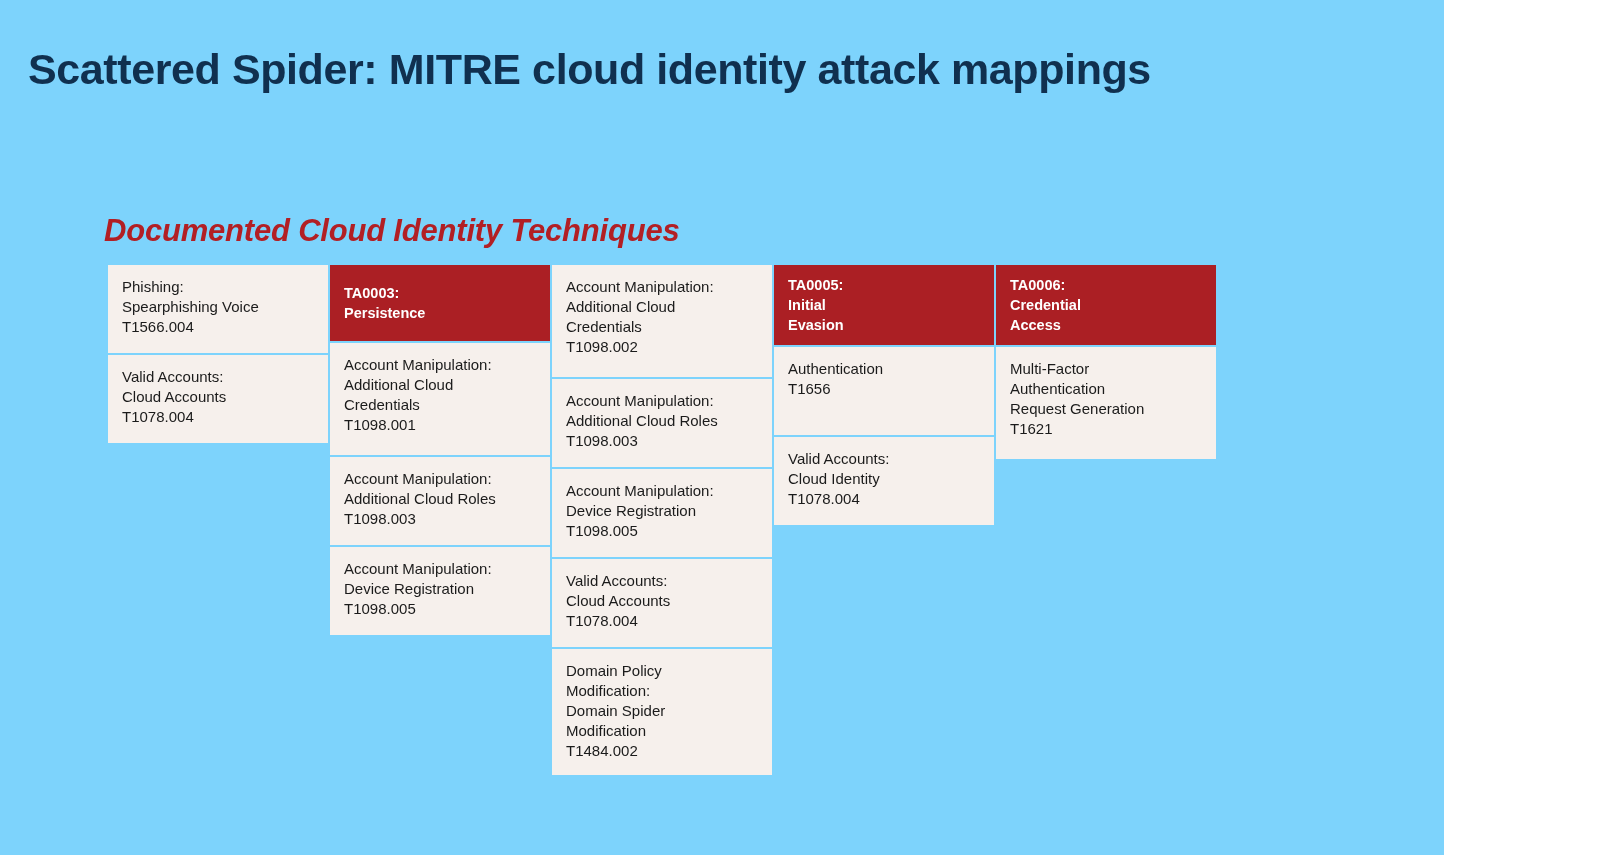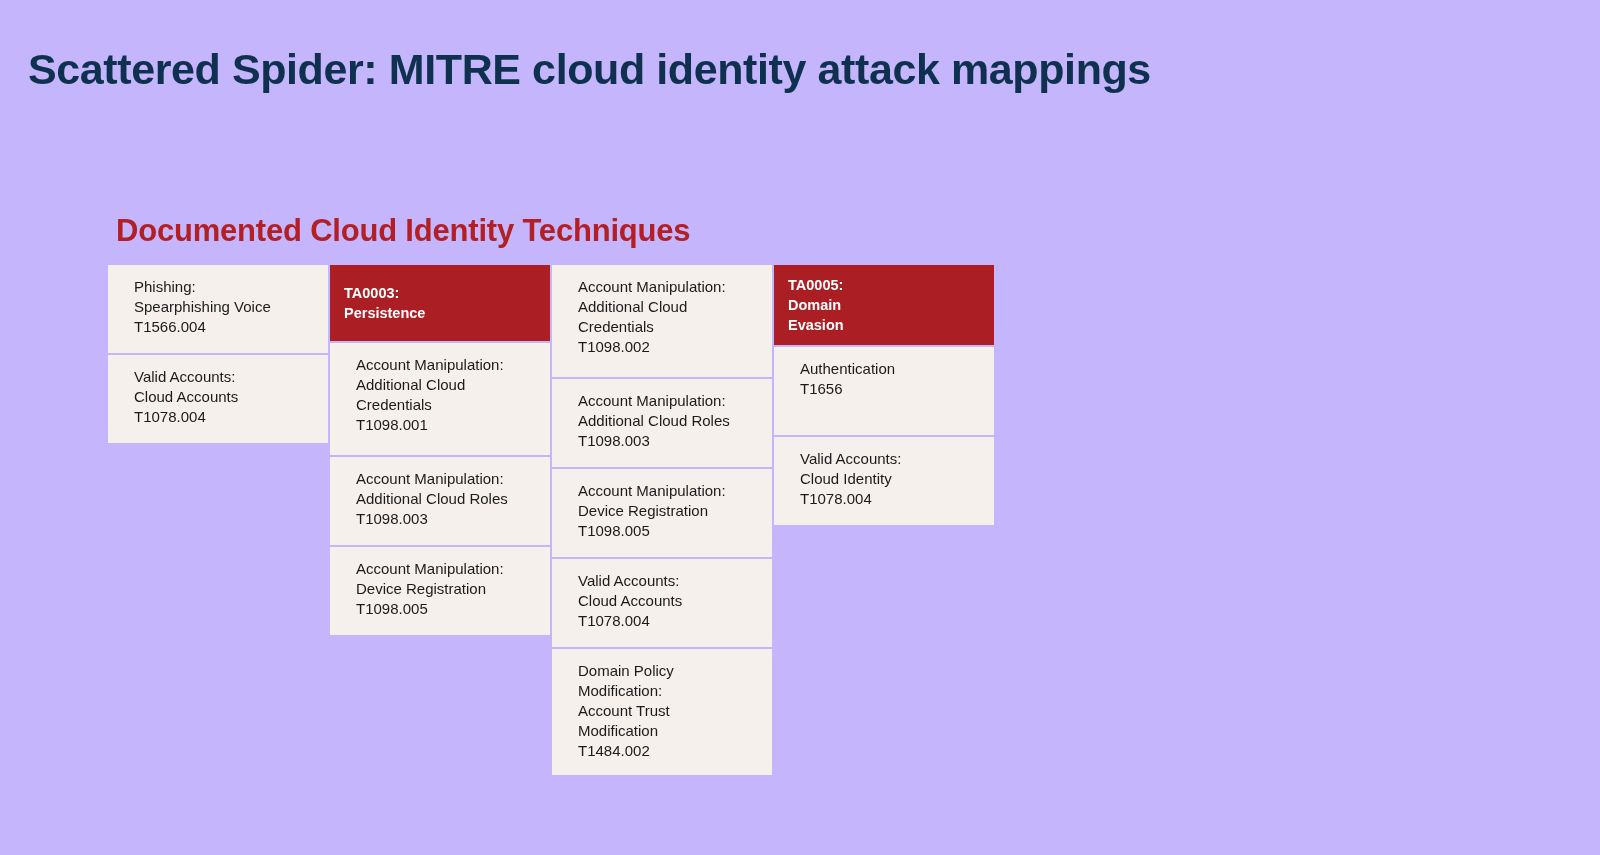--- a/index.html
+++ b/index.html
@@ -9,50 +9,51 @@
     padding: 0;
     width: 1600px;
     height: 855px;
     background: #ffffff;
     font-family: "Liberation Sans", sans-serif;
     overflow: hidden;
   }
 
   #page {
     position: relative;
-    width: 1600px;
+    width: 1444px;
     height: 855px;
-    background: #c4b5fd;
+    background: #7dd3fc;
   }
 
   
   .page-title {
     position: absolute;
     left: 28px;
     top: 16px;
     width: 1540px;
     font-size: 43px;
     font-weight: bold;
     letter-spacing: -0.4px;
     color: #10304f;
     line-height: 1.15;
     white-space: nowrap;
   }
 
   
   .section-title {
     position: absolute;
-    left: 116px;
+    left: 104px;
     top: 186px;
     font-size: 31px;
     font-weight: bold;
     letter-spacing: -0.2px;
     color: #b21f24;
     line-height: 1.2;
     white-space: nowrap;
+    font-style: italic;
   }
 
   
   .matrix {
     position: absolute;
     left: 108px;
     top: 265px;
     width: 1328px;
     display: flex;
     align-items: flex-start;
@@ -79,21 +80,21 @@
     flex-direction: column;
     justify-content: center;
   }
   .col-header .hdr-line { display: block; white-space: nowrap; }
 
   .cell {
     background: #f6f0ec;
     color: #1b1b1b;
     font-size: 15px;
     line-height: 1.33;
-    padding: 12px 14px 14px 26px;
+    padding: 12px 14px 14px 14px;
     min-height: 88px;
   }
   .cell .ln { display: block; white-space: nowrap; }
 
   .cell.h3 { min-height: 88px; }
   .cell.h4 { min-height: 112px; }
 </style>
 </head>
 <body>
 
@@ -156,38 +157,51 @@
           <span class="ln">T1098.005</span>
         </div>
         <div class="cell h3">
           <span class="ln">Valid Accounts:</span>
           <span class="ln">Cloud Accounts</span>
           <span class="ln">T1078.004</span>
         </div>
         <div class="cell h4">
           <span class="ln">Domain Policy</span>
           <span class="ln">Modification:</span>
-          <span class="ln">Account Trust</span>
+          <span class="ln">Domain Spider</span>
           <span class="ln">Modification</span>
           <span class="ln">T1484.002</span>
         </div>
       </div>
       <div class="column">
         <div class="col-header">
           <span class="hdr-line">TA0005:</span>
-          <span class="hdr-line">Domain</span>
+          <span class="hdr-line">Initial</span>
           <span class="hdr-line">Evasion</span>
         </div>
         <div class="cell h3">
           <span class="ln">Authentication</span>
           <span class="ln">T1656</span>
         </div>
         <div class="cell h3">
           <span class="ln">Valid Accounts:</span>
           <span class="ln">Cloud Identity</span>
           <span class="ln">T1078.004</span>
         </div>
       </div>
       <div class="column">
+        <div class="col-header">
+          <span class="hdr-line">TA0006:</span>
+          <span class="hdr-line">Credential</span>
+          <span class="hdr-line">Access</span>
+        </div>
+        <div class="cell h4">
+          <span class="ln">Multi-Factor</span>
+          <span class="ln">Authentication</span>
+          <span class="ln">Request Generation</span>
+          <span class="ln">T1621</span>
+        </div>
+      </div>
+      <div class="column">
       </div>
     </div>
 
 </div>
 
 </body></html>

